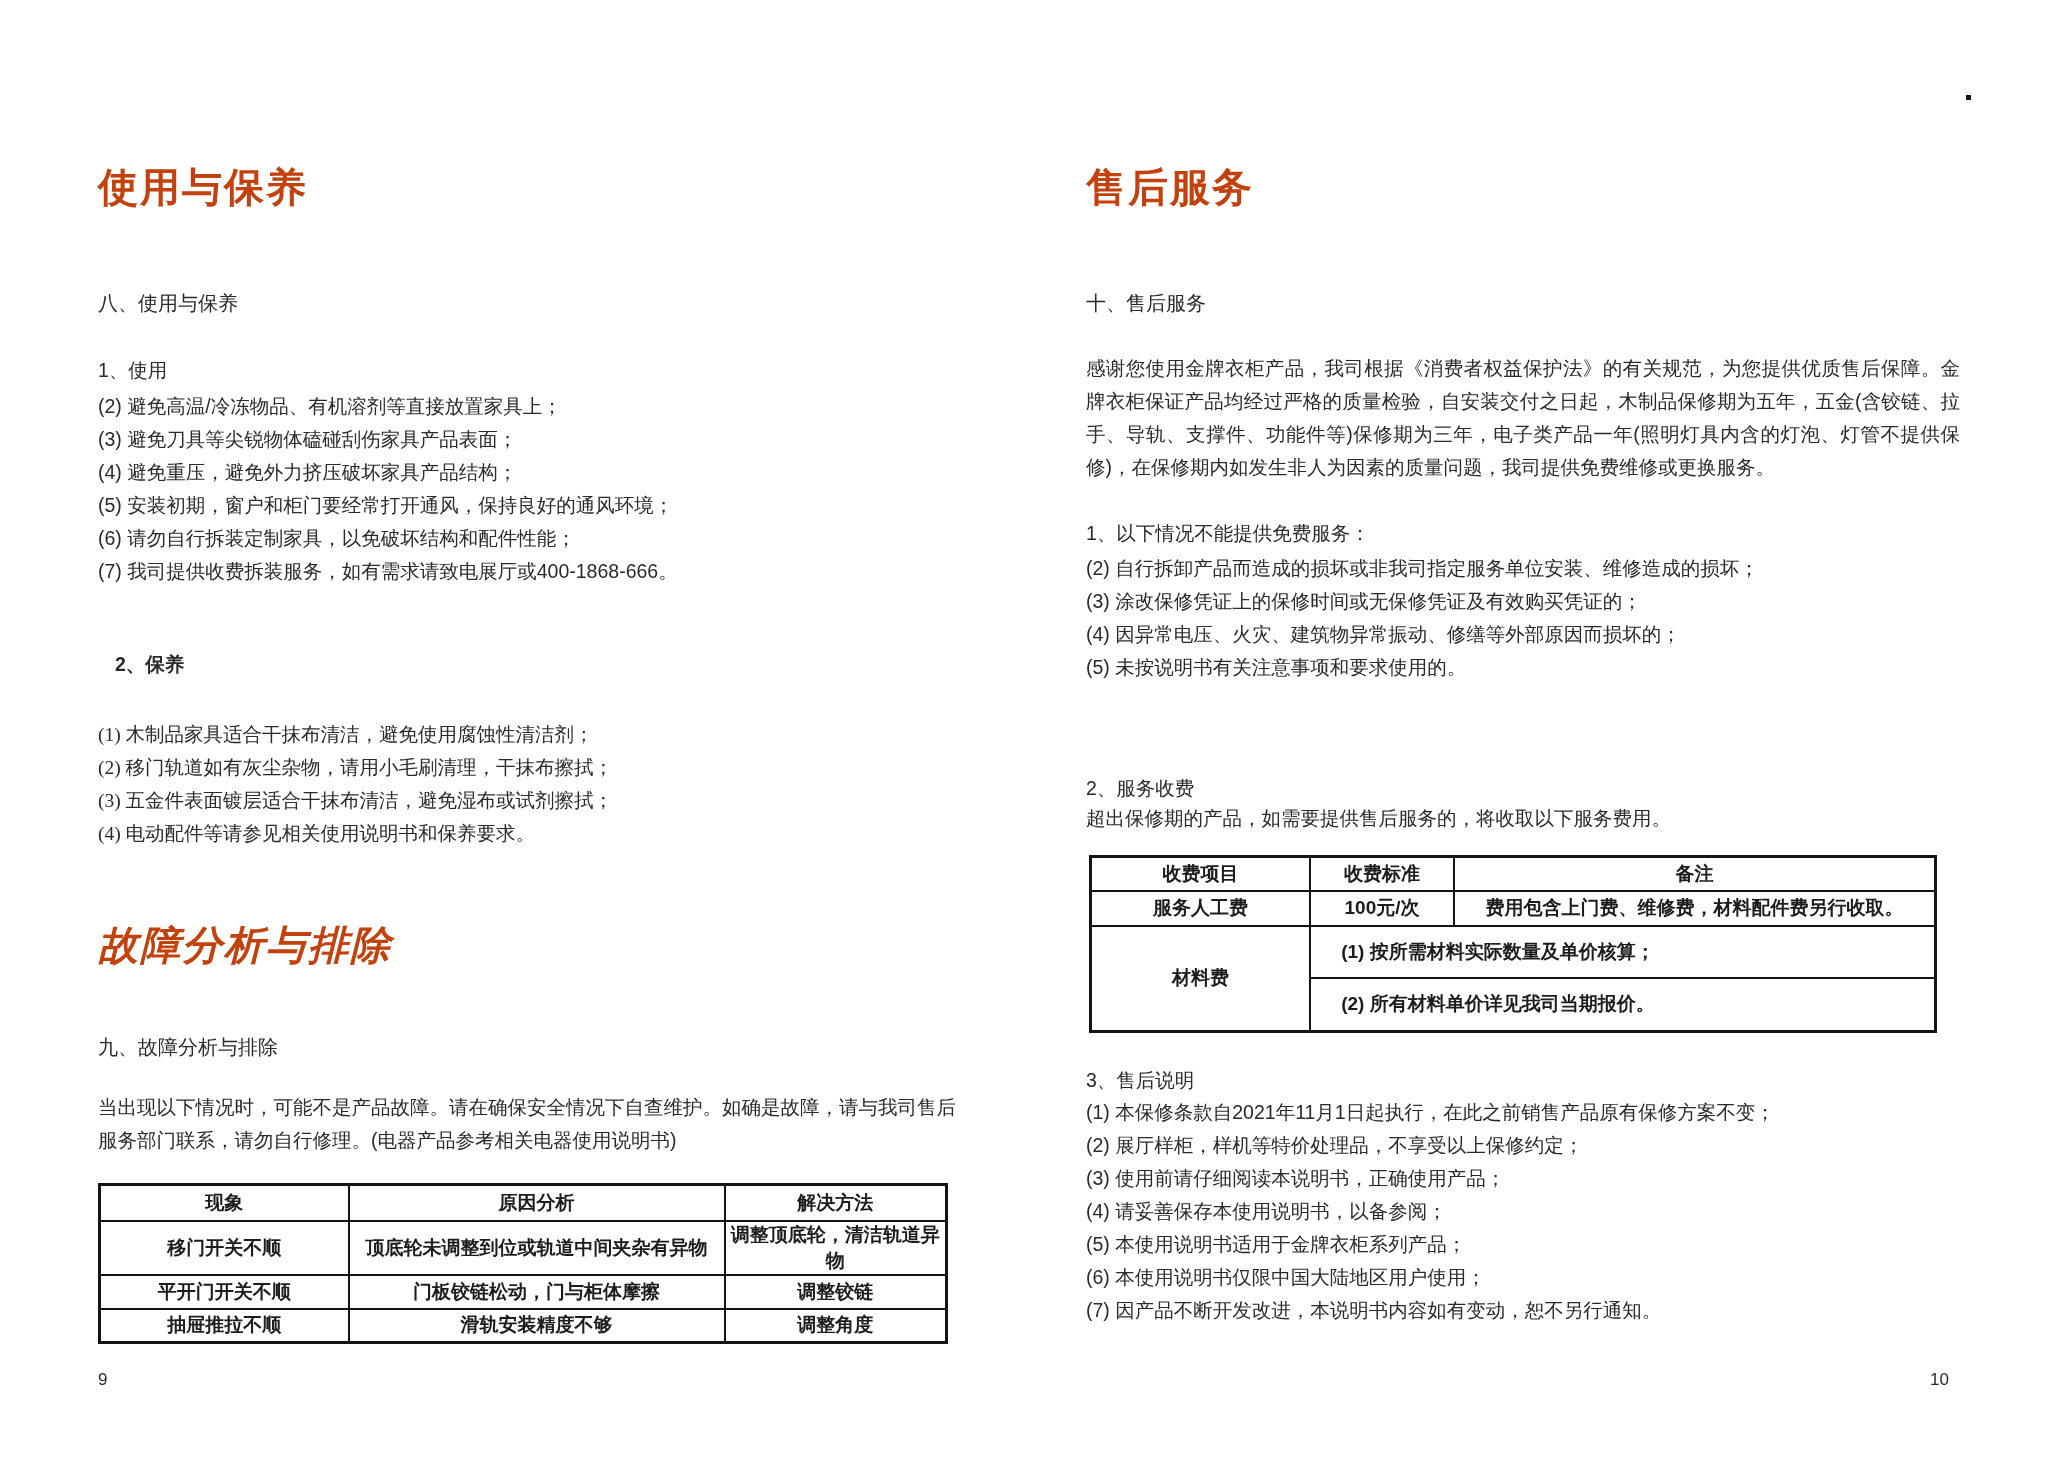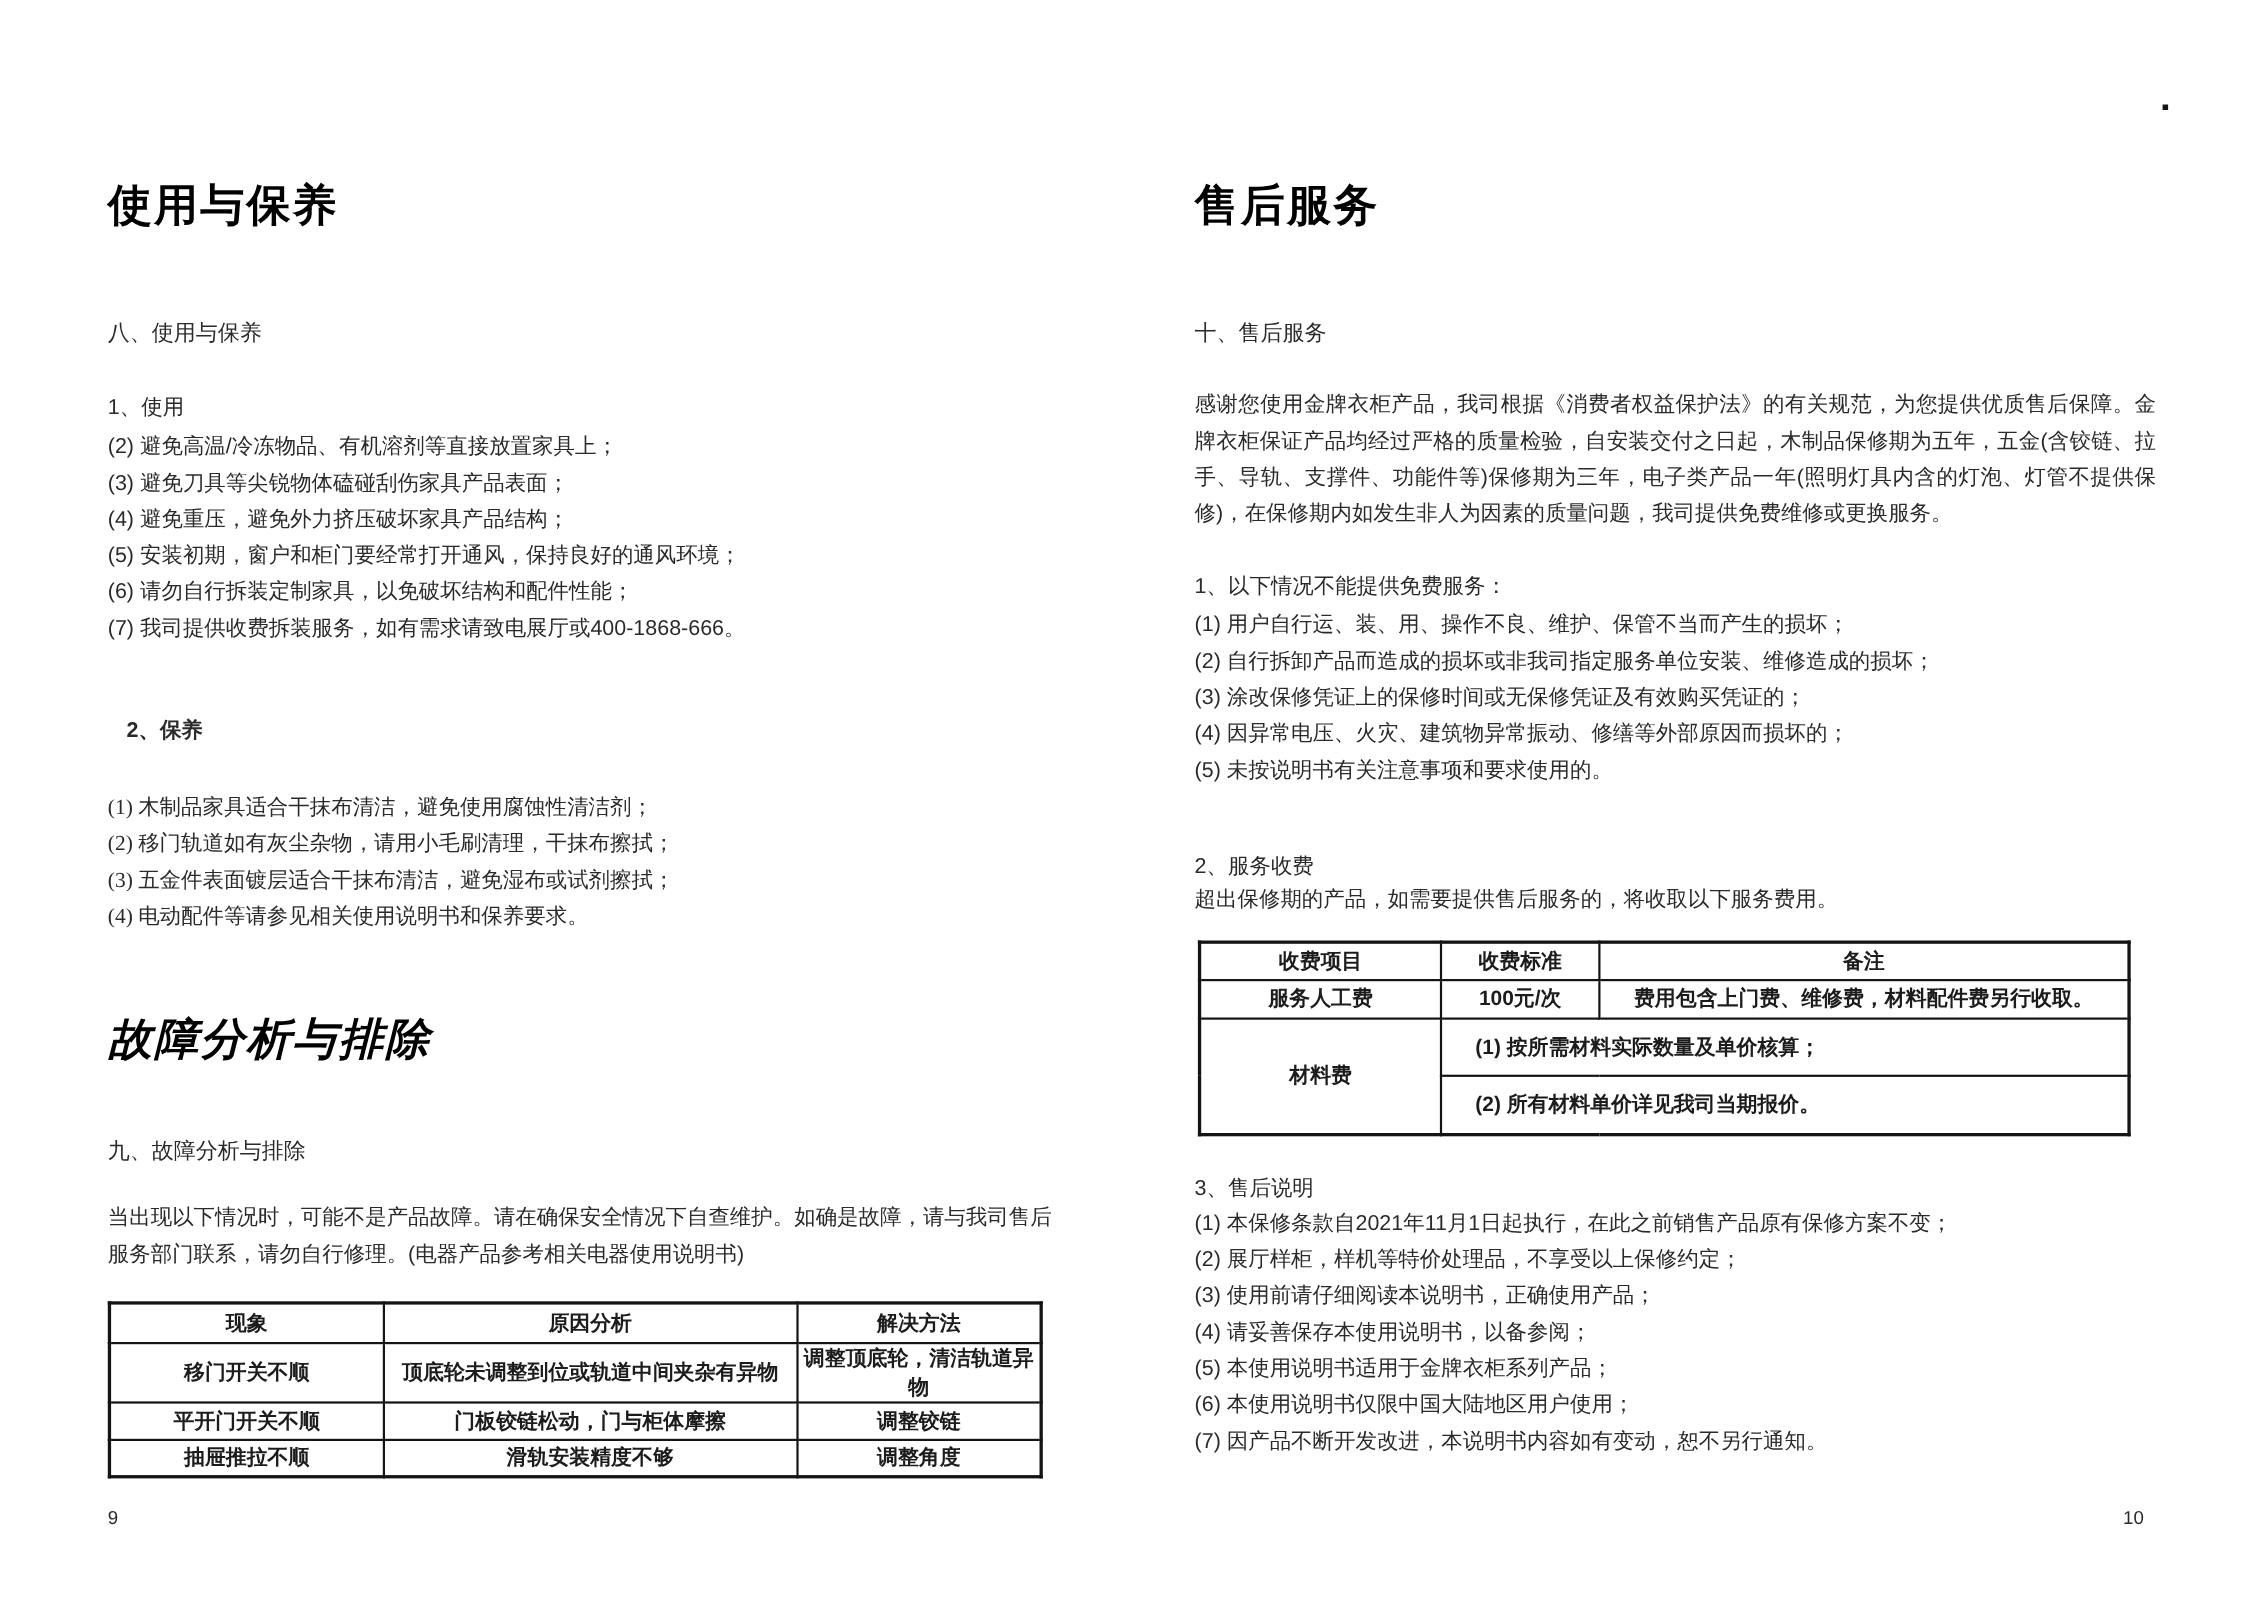--- a/index.html
+++ b/index.html
@@ -4,21 +4,21 @@
 <style>
   html,body { margin:0; padding:0; }
   body {
     width:2048px; height:1464px; background:#ffffff; overflow:hidden; position:relative;
     font-family:"Liberation Sans","DejaVu Sans",sans-serif; color:#2a2a2a;
   }
   .page { position:absolute; top:0; height:1464px; }
   .page-left  { left:98px;  width:860px; }
   .page-right { left:1086px; width:876px; }
 
-  .big-title { position:absolute; font-size:40px; line-height:44px; font-weight:700; letter-spacing:2px; color:#000000; white-space:nowrap;text-align:right; }
+  .big-title { position:absolute; font-size:40px; line-height:44px; font-weight:700; letter-spacing:2px; color:#c2410c; white-space:nowrap;text-align:right; }
   .sec-head  { position:absolute; font-size:20px; line-height:24px; color:#2a2a2a; white-space:nowrap; }
   .sub-head  { position:absolute; font-size:19.5px; line-height:24px; color:#2a2a2a; white-space:nowrap; }
   .lines     { position:absolute; font-size:19.5px; }
   .lines > div { height:33px; line-height:33px; white-space:nowrap; }
   .para      { position:absolute; font-size:19.5px; line-height:33px; }
   .para.just { text-align:justify; }
 
   table.tbl { position:absolute; border-collapse:collapse; table-layout:fixed;
               font-weight:700; font-size:19px; color:#1c1c1c;
               border:3px solid #141414; }
@@ -99,21 +99,20 @@
 <section class="page page-right">
 
   <h1 class="big-title" style="top:138px; left:0;">售后服务</h1>
 
   <div class="sec-head" style="top:291px; left:0;">十、售后服务</div>
 
   <div class="para just" style="top:352px; left:0; width:874px;">感谢您使用金牌衣柜产品，我司根据《消费者权益保护法》的有关规范，为您提供优质售后保障。金牌衣柜保证产品均经过严格的质量检验，自安装交付之日起，木制品保修期为五年，五金(含铰链、拉手、导轨、支撑件、功能件等)保修期为三年，电子类产品一年(照明灯具内含的灯泡、灯管不提供保修)，在保修期内如发生非人为因素的质量问题，我司提供免费维修或更换服务。</div>
 
   <div class="sub-head" style="top:521px; left:0;">1、以下情况不能提供免费服务：</div>
   <div class="lines" style="top:552px; left:0; width:876px;">
-    <div>(1) 用户自行运、装、用、操作不良、维护、保管不当而产生的损坏；</div>
     <div>(2) 自行拆卸产品而造成的损坏或非我司指定服务单位安装、维修造成的损坏；</div>
     <div>(3) 涂改保修凭证上的保修时间或无保修凭证及有效购买凭证的；</div>
     <div>(4) 因异常电压、火灾、建筑物异常振动、修缮等外部原因而损坏的；</div>
     <div>(5) 未按说明书有关注意事项和要求使用的。</div>
   </div>
 
   <div class="sub-head" style="top:776px; left:0;">2、服务收费</div>
   <div class="para" style="top:802px; left:0; width:876px;">超出保修期的产品，如需要提供售后服务的，将收取以下服务费用。</div>
 
   <table class="tbl" style="top:855px; left:3px; width:848px;">

